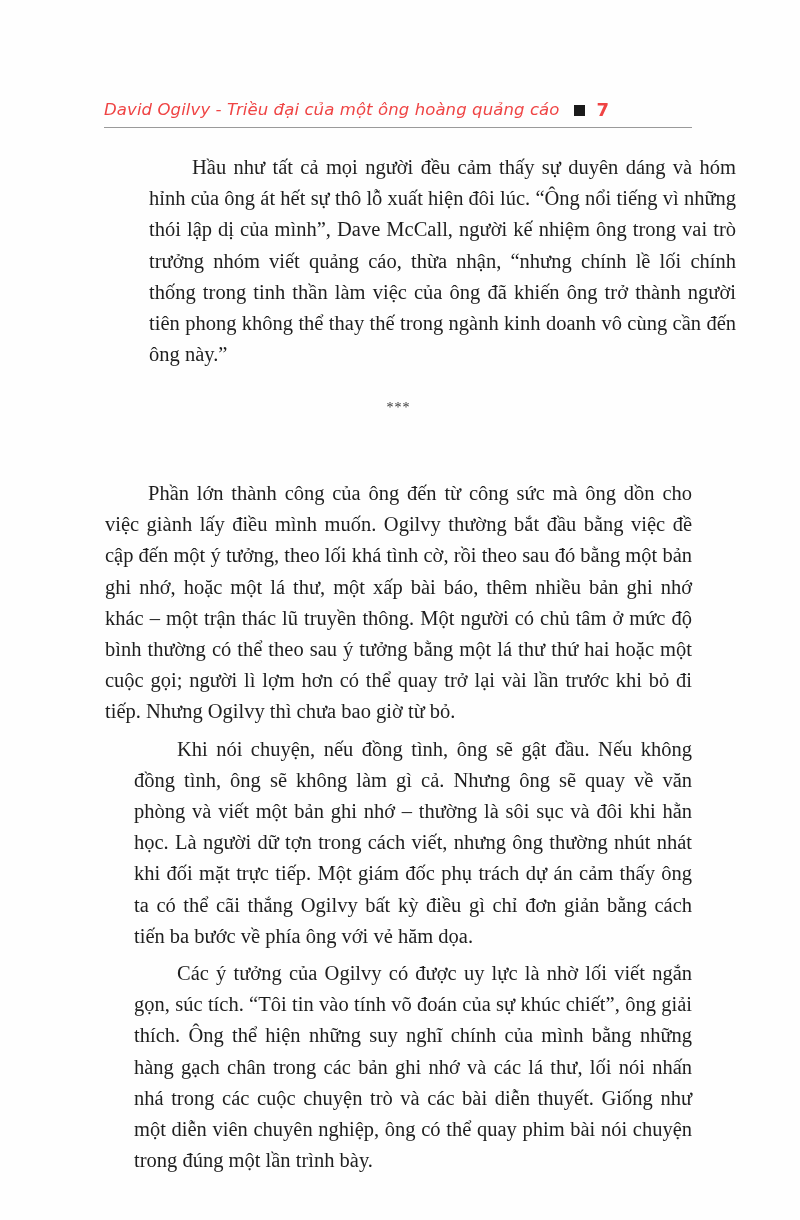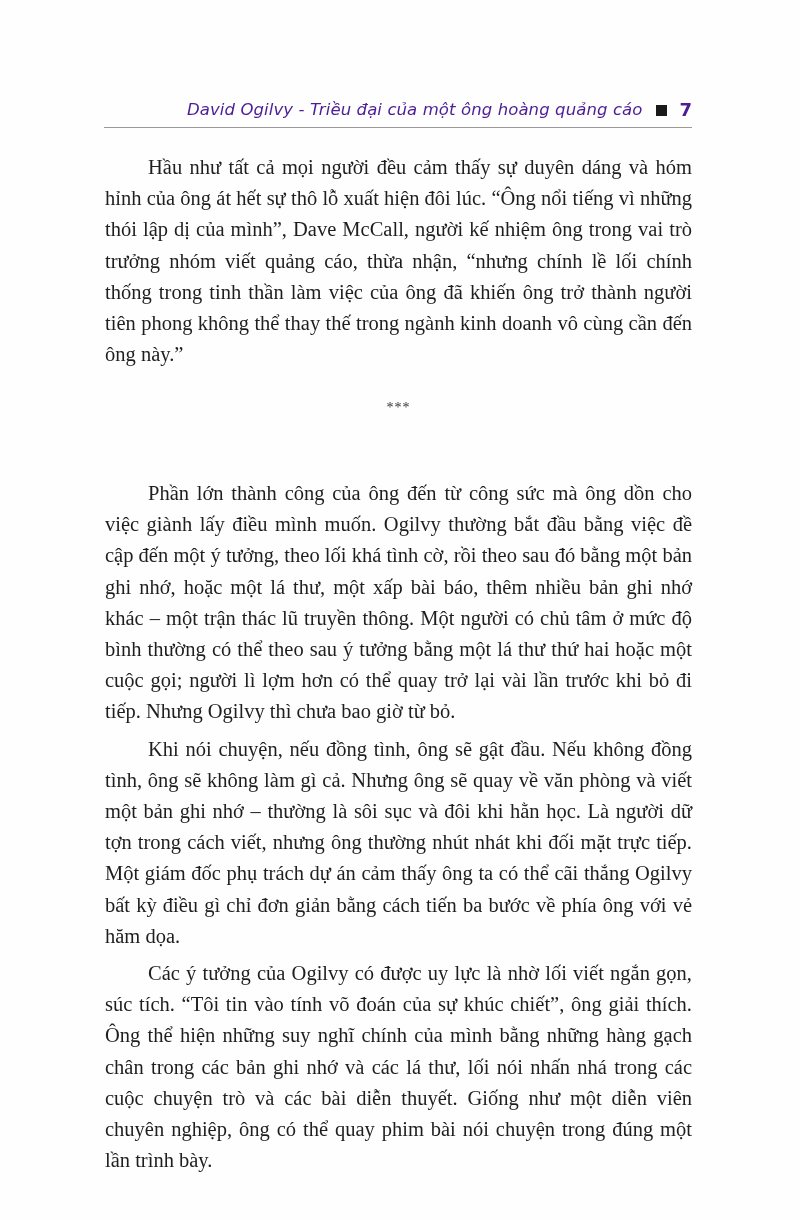--- a/index.html
+++ b/index.html
@@ -21,25 +21,24 @@
       height: 1220px;
       background: #fefefe;
     }
     .running-header {
       position: absolute;
       left: 104px;
       top: 94px;
       width: 588px;
       height: 30px;
       display: flex;
-      justify-content: flex-end;
       align-items: center;
       font-family: "DejaVu Sans", sans-serif;
       font-size: 16.5px;
-      color: #4c1d95;
+      color: #ef4444;
       white-space: nowrap;
     }
     .running-title {
       font-style: italic;
       letter-spacing: 0.1px;
     }
     .header-square {
       display: inline-block;
       width: 11px;
       height: 11px;
@@ -70,23 +69,23 @@
       font-size: 20.5px;
       line-height: 31.2px;
       text-align: justify;
       color: #1e1e1e;
     }
     .body-text p {
       margin: 0;
       text-indent: 43px;
       text-align: justify;
     }
-    .block-1 { top: 152px; }
+    .block-1 { top: 152px; margin-left: 44px; }
     .block-2 { top: 478px; }
-    .block-2 p + p { margin-top: 6px; }
+    .block-2 p + p { margin-top: 6px; margin-left: 29px; }
     .section-break {
       position: absolute;
       left: 105px;
       width: 587px;
       top: 400px;
       text-align: center;
       font-family: "Liberation Serif", serif;
       font-size: 14px;
       letter-spacing: 1px;
       color: #333;

